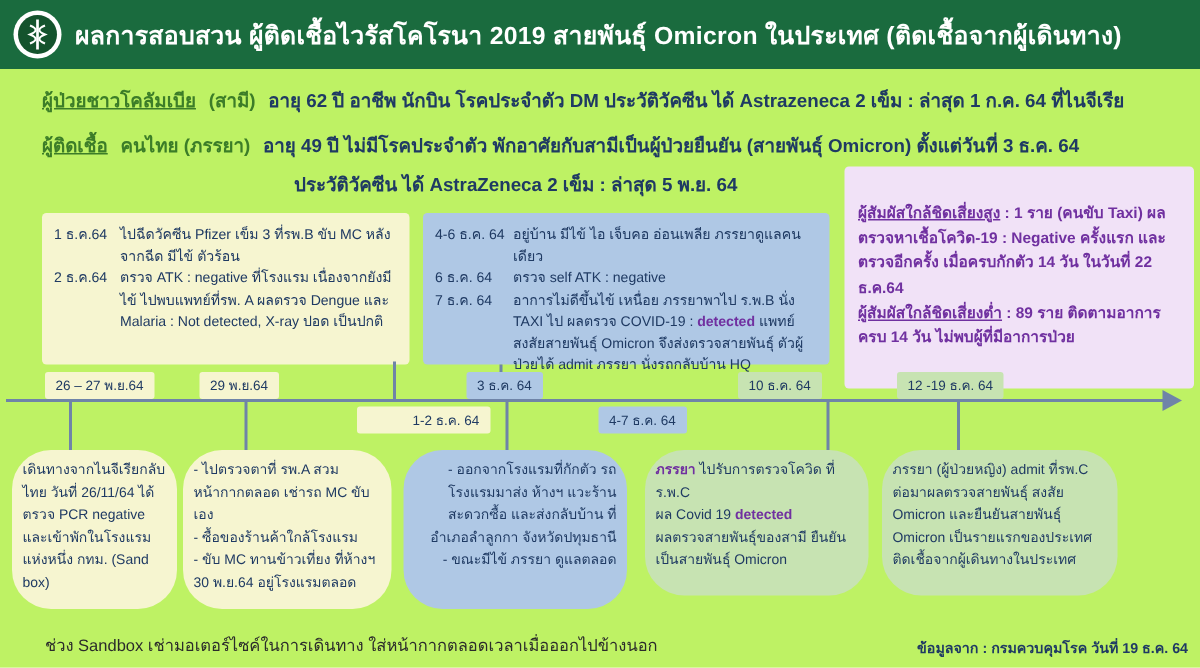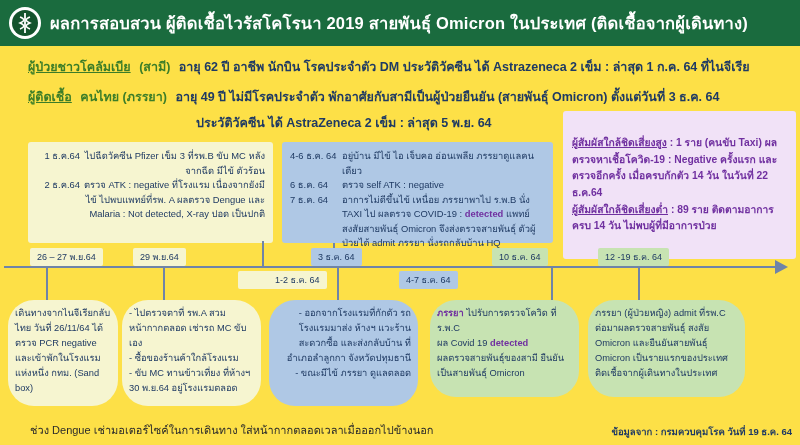--- a/index.html
+++ b/index.html
@@ -1,18 +1,18 @@
 <!DOCTYPE html>
 <html><head>
 <meta charset="utf-8">
 <style>
   * { margin:0; padding:0; box-sizing:border-box; }
   html,body { width:800px; height:445px; }
   body { font-family:"Liberation Sans","DejaVu Sans",sans-serif; background:#ffffff; position:relative; overflow:hidden; }
-  .page { position:absolute; inset:0; background:#fde047; }
+  .page { position:absolute; inset:0; background:#bef264; }
 
   
   .header { position:absolute; left:0; top:0; width:800px; height:46px; background:#1A6B3E; display:flex; align-items:center; padding-left:8px; }
   .logo { width:34px; height:34px; flex:0 0 34px; margin-right:8px; }
   .title { color:#ffffff; font-size:16.5px; font-weight:bold; letter-spacing:.2px; white-space:nowrap; }
 
   
   .pline { position:absolute; left:28px; width:766px; font-size:12.5px; color:#1F3A63; font-weight:bold; white-space:nowrap; }
   .pline1 { top:57px; }
   .pline2 { top:87px; }
@@ -26,21 +26,21 @@
   .blue   { background:#AFC8E5; }
   .green  { background:#C7E3B2; }
   .pinkbx { background:#F1E2F7; }
 
   
   .contact { left:563px; top:111px; width:233px; min-height:110px; padding:24px 9px; font-size:10.3px; line-height:1.62; color:#7030A0; font-weight:bold; }
   .contact .u { text-decoration:underline; }
 
   
   .topbox { top:142px; height:101px; padding:7px 8px; font-size:9.4px; line-height:1.55; }
-  .tb1 { left:28px;  width:245px;text-align:right; }
+  .tb1 { left:28px;  width:245px; }
   .tb2 { left:282px; width:271px; }
   .entry { display:flex; }
   .edate { flex:0 0 44px; }
   .tb2 .edate { flex:0 0 52px; }
   .etext { flex:1; }
 
   
   .tl-line  { position:absolute; left:4px; top:266px; width:773px; height:2px; background:#6F84A8; }
   .tl-arrow { position:absolute; left:775px; top:260px; width:0; height:0; border-left:13px solid #6F84A8; border-top:7px solid transparent; border-bottom:7px solid transparent; }
   .tick { position:absolute; width:2px; background:#6F84A8; }
@@ -169,16 +169,16 @@
   </div>
 
   <div class="box green botbox bb4">
     <div><span class="purple">ภรรยา</span><span> ไปรับการตรวจโควิด ที่ ร.พ.C</span></div>
     <div><span>ผล Covid 19 </span><span class="purple">detected</span></div>
     <div>ผลตรวจสายพันธุ์ของสามี ยืนยันเป็นสายพันธุ์ Omicron</div>
   </div>
 
   <div class="box green botbox bb5">ภรรยา (ผู้ป่วยหญิง) admit ที่รพ.C ต่อมาผลตรวจสายพันธุ์ สงสัย Omicron และยืนยันสายพันธุ์ Omicron เป็นรายแรกของประเทศ ติดเชื้อจากผู้เดินทางในประเทศ</div>
 
-  <div class="footnote">ช่วง Dengue เช่ามอเตอร์ไซค์ในการเดินทาง ใส่หน้ากากตลอดเวลาเมื่อออกไปข้างนอก</div>
+  <div class="footnote">ช่วง Sandbox เช่ามอเตอร์ไซค์ในการเดินทาง ใส่หน้ากากตลอดเวลาเมื่อออกไปข้างนอก</div>
   <div class="source">ข้อมูลจาก : กรมควบคุมโรค วันที่ 19 ธ.ค. 64</div>
 
 </div>
 
 </body></html>

